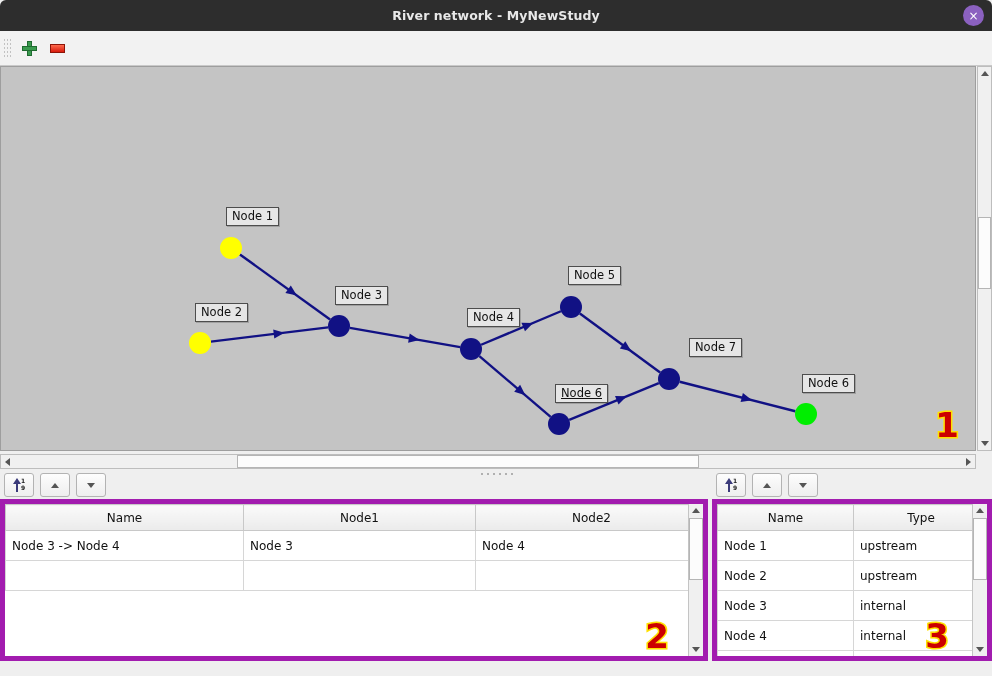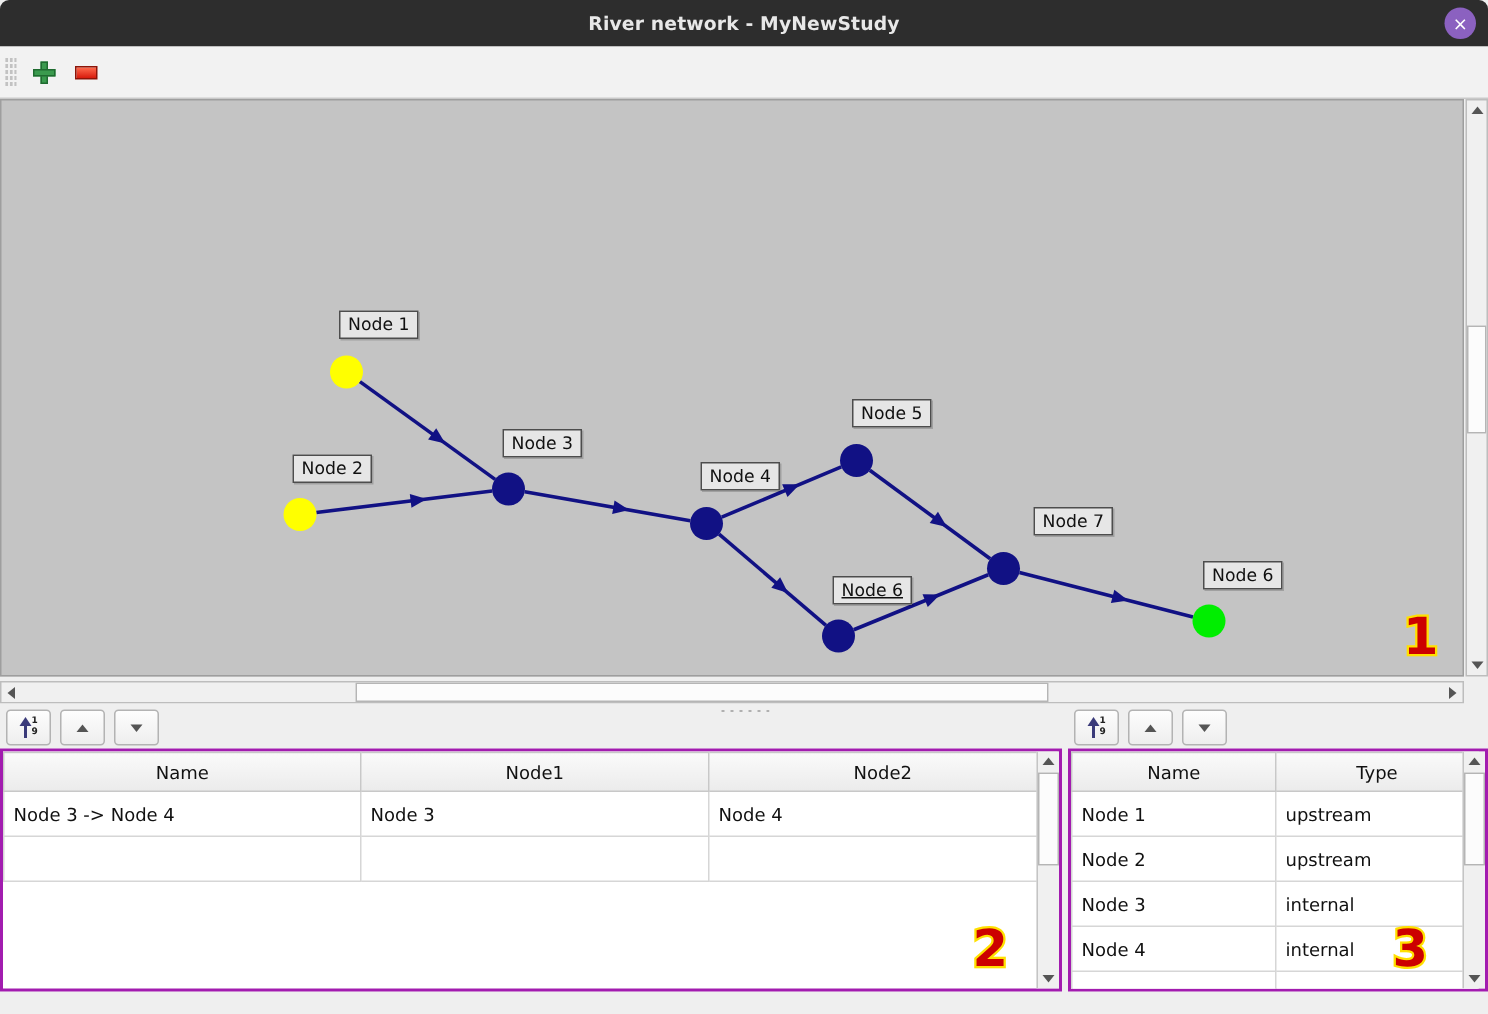--- a/index.html
+++ b/index.html
@@ -94,21 +94,21 @@
 
   table.grid{border-collapse:collapse;table-layout:fixed;background:#fff;}
   table.grid th{
     background:linear-gradient(#fafafa,#ebebeb);border:1px solid #c8c8c8;
     font-weight:normal;font-size:12px;height:23px;text-align:center;color:#111;
   }
   table.grid td{
     border:1px solid #d6d6d6;height:29px;font-size:12px;padding:0 6px;color:#111;
     overflow:hidden;white-space:nowrap;background:#fff;
   }
-  .grid-box{position:relative;border:2px solid #a21caf;box-sizing:border-box;overflow:hidden;background:#fff;}
+  .grid-box{position:relative;border:5px solid #a21caf;box-sizing:border-box;overflow:hidden;background:#fff;}
   .tbl-sb{position:absolute;right:0;top:0;width:15px;bottom:0;background:#f0f0f0;border-left:1px solid #c4c4c4;box-sizing:border-box;}
 </style>
 </head>
 <body>
 
 <div id="app">
 
   <div class="titlebar">
     <span class="title">River network - MyNewStudy</span>
     <div class="close-btn">

